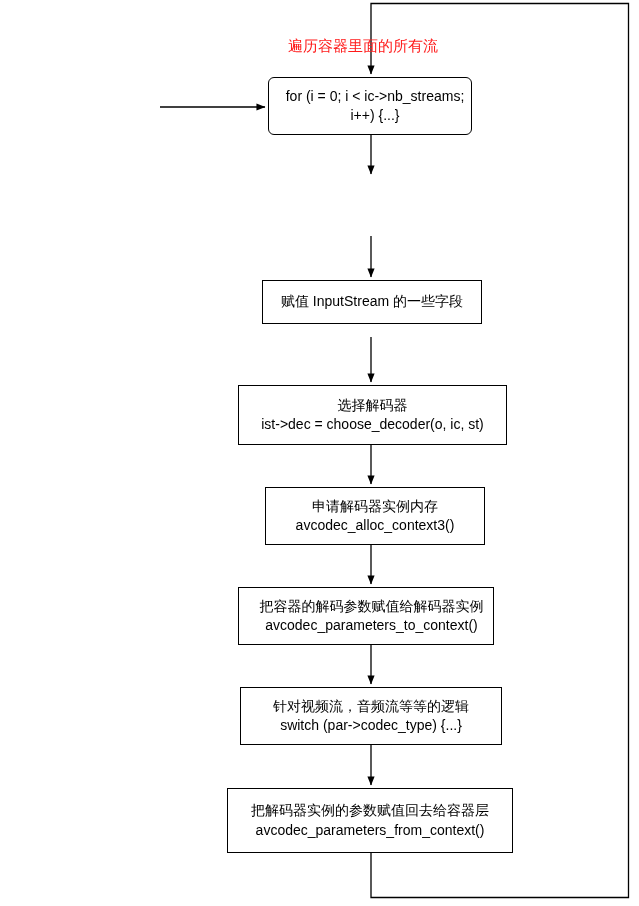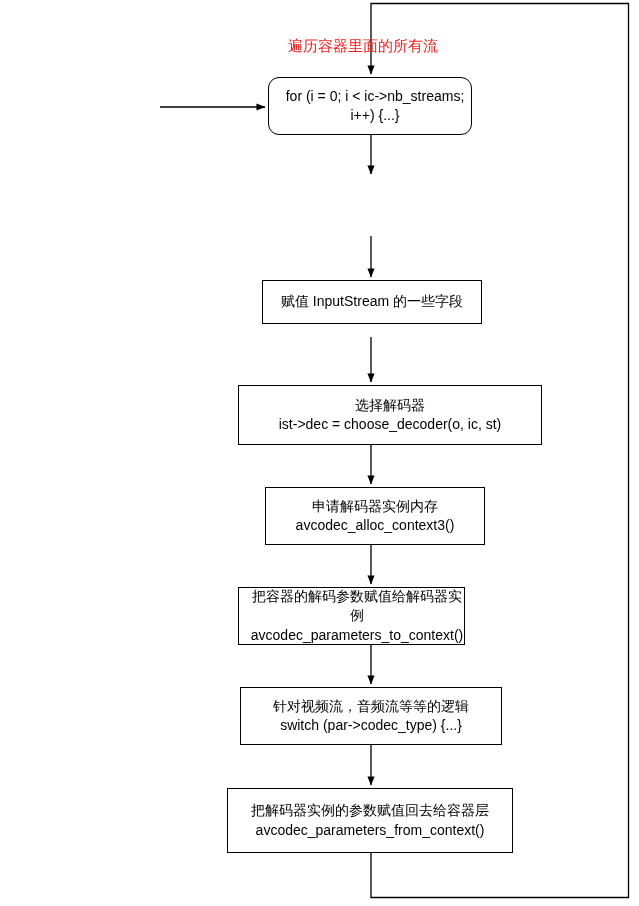--- a/index.html
+++ b/index.html
@@ -31,21 +31,21 @@
     align-items: center;
     justify-content: center;
     text-align: center;
     white-space: pre-line;
     font-size: 14px;
     line-height: 1.38;
     color: #000000;
     padding: 2px 6px;
   }
   .node.rounded {
-    border-radius: 11px;
+    border-radius: 6px;
     padding-left: 16px;
   }
   .annotation {
     position: absolute;
     white-space: nowrap;
     font-size: 15px;
     line-height: 1.2;
     transform: translateX(-50%);
   }
 </style>
@@ -75,27 +75,27 @@
 
   <div class="annotation" style="left: 363px; top: 37px; color: rgb(255, 26, 26);">遍历容器里面的所有流</div>
 
 
   <div class="node rounded" style="left:268px; top:77px; width:204px; height:58px;">for (i = 0; i &lt; ic-&gt;nb_streams;
 i++) {...}</div>
 
 
   <div class="node" style="left:262px; top:280px; width:220px; height:44px;">赋值 InputStream 的一些字段</div>
 
-  <div class="node" style="left:238px; top:385px; width:304px; height:60px;">选择解码器
+  <div class="node" style="left:238px; top:385px; width:269px; height:60px;">选择解码器
 ist-&gt;dec = choose_decoder(o, ic, st)</div>
 
   <div class="node" style="left:265px; top:487px; width:220px; height:58px;">申请解码器实例内存
 avcodec_alloc_context3()</div>
 
-  <div class="node" style="left:238px; top:587px; width:227px; height:58px;padding-left:17px;">把容器的解码参数赋值给解码器实例
+  <div class="node" style="left:238px; top:587px; width:256px; height:58px;padding-left:17px;">把容器的解码参数赋值给解码器实例
 avcodec_parameters_to_context()</div>
 
   <div class="node" style="left:240px; top:687px; width:262px; height:58px;">针对视频流，音频流等等的逻辑
 switch (par-&gt;codec_type) {...}</div>
 
   <div class="node" style="left:227px; top:788px; width:286px; height:65px;">把解码器实例的参数赋值回去给容器层
 avcodec_parameters_from_context()</div>
 
 </div>
 

